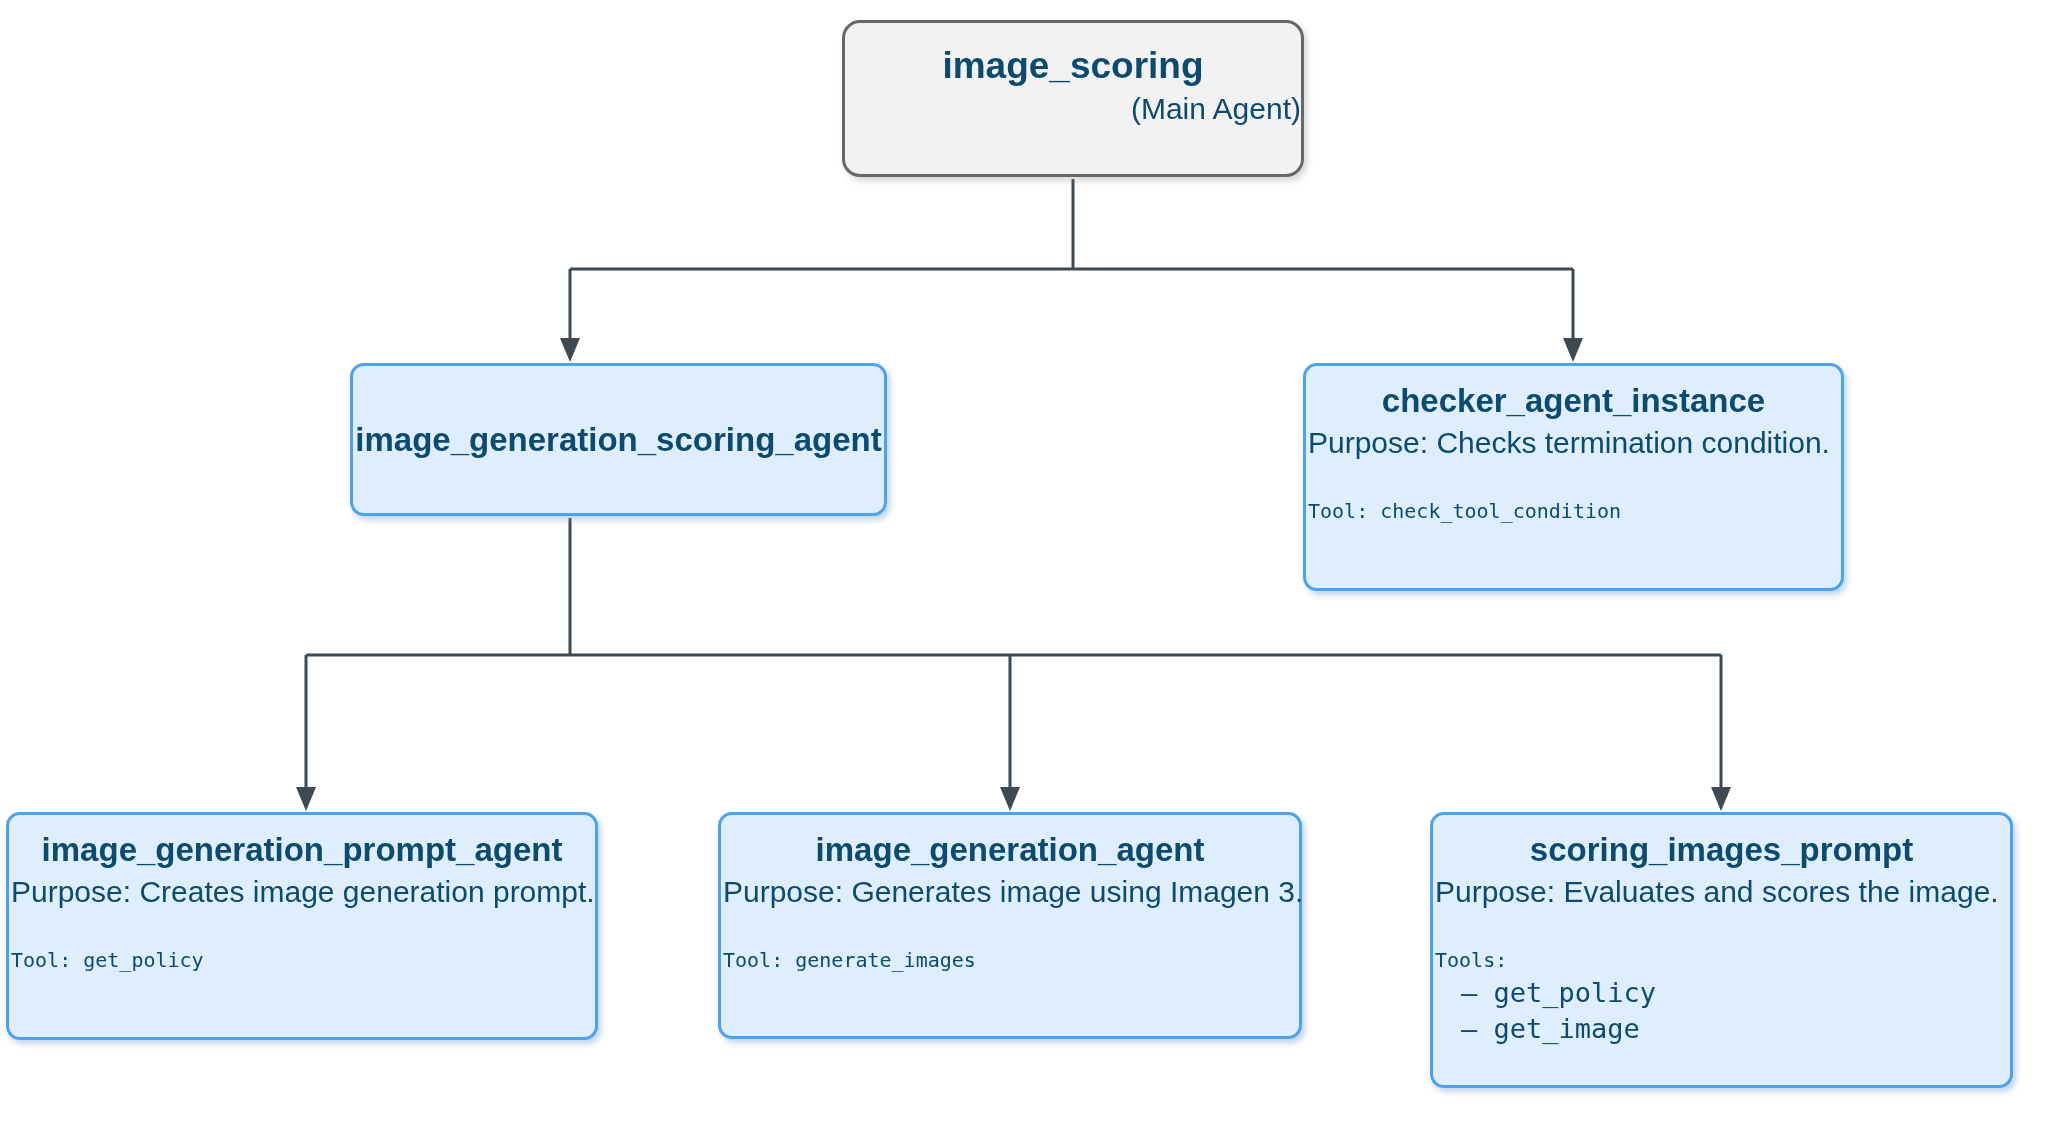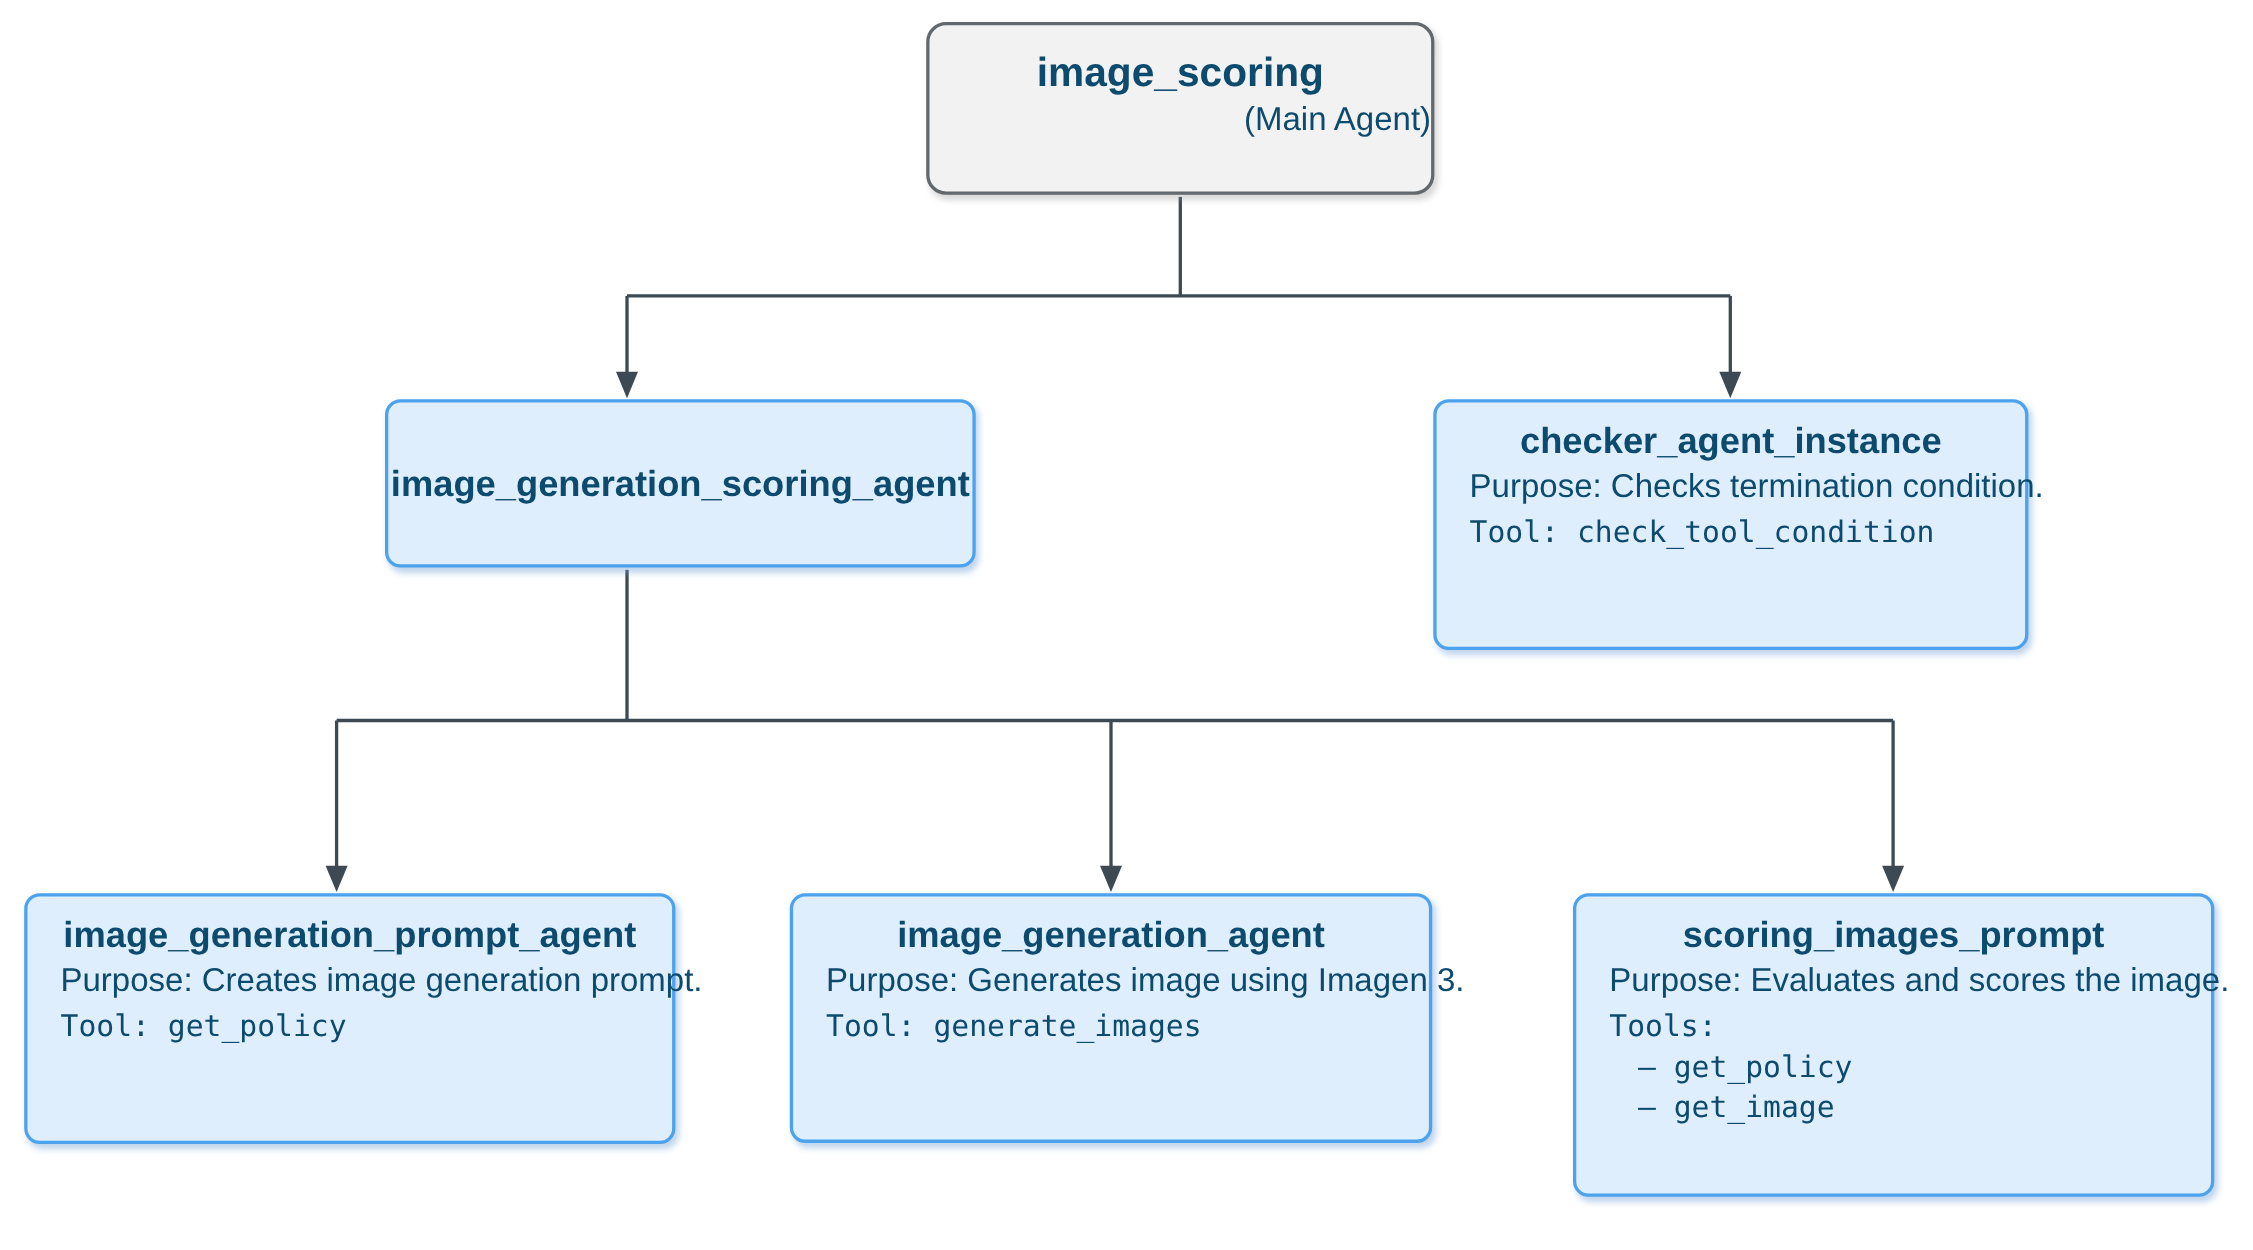--- a/index.html
+++ b/index.html
@@ -54,40 +54,41 @@
     text-align: right;
     line-height: 1.3;
   }
   .node .body-line {
     font-size: 30px;
     line-height: 1.45;
     white-space: nowrap;
   }
   .node .mono-line {
     font-family: "DejaVu Sans Mono", "Liberation Mono", monospace;
-    font-size: 27px;
+    font-size: 20px;
     line-height: 1.45;
     white-space: nowrap;
+    margin-top: 32px;
   }
   .node .tool-item {
     font-family: "DejaVu Sans Mono", "Liberation Mono", monospace;
     font-size: 27px;
     line-height: 1.33;
     padding-left: 26px;
     white-space: nowrap;
   }
   .pad {
-    padding: 14px 30px;
+    padding: 14px 2px;
   }
   
   #node-main            { left: 842px;  top: 20px;  width: 462px; height: 157px; padding-top: 20px; }
   #node-scoring-agent   { left: 302px;  top: 363px; width: 537px; height: 153px;
                           display: flex; align-items: center; justify-content: center; margin-left: 48px; }
   #node-checker         { left: 1303px; top: 363px; width: 541px; height: 228px; }
-  #node-prompt-agent    { left: 22px;   top: 812px; width: 592px; height: 228px; }
+  #node-prompt-agent    { left: 6px;   top: 812px; width: 592px; height: 228px; }
   #node-generation      { left: 718px;  top: 812px; width: 584px; height: 227px; }
   #node-scoring-prompt  { left: 1430px; top: 812px; width: 583px; height: 276px; }
 </style>
 </head>
 <body>
 
 <div class="canvas">
 
   <svg class="connectors" viewBox="0 0 2048 1136" xmlns="http://www.w3.org/2000/svg">
     <g stroke="#3d4a54" stroke-width="3" fill="none">

